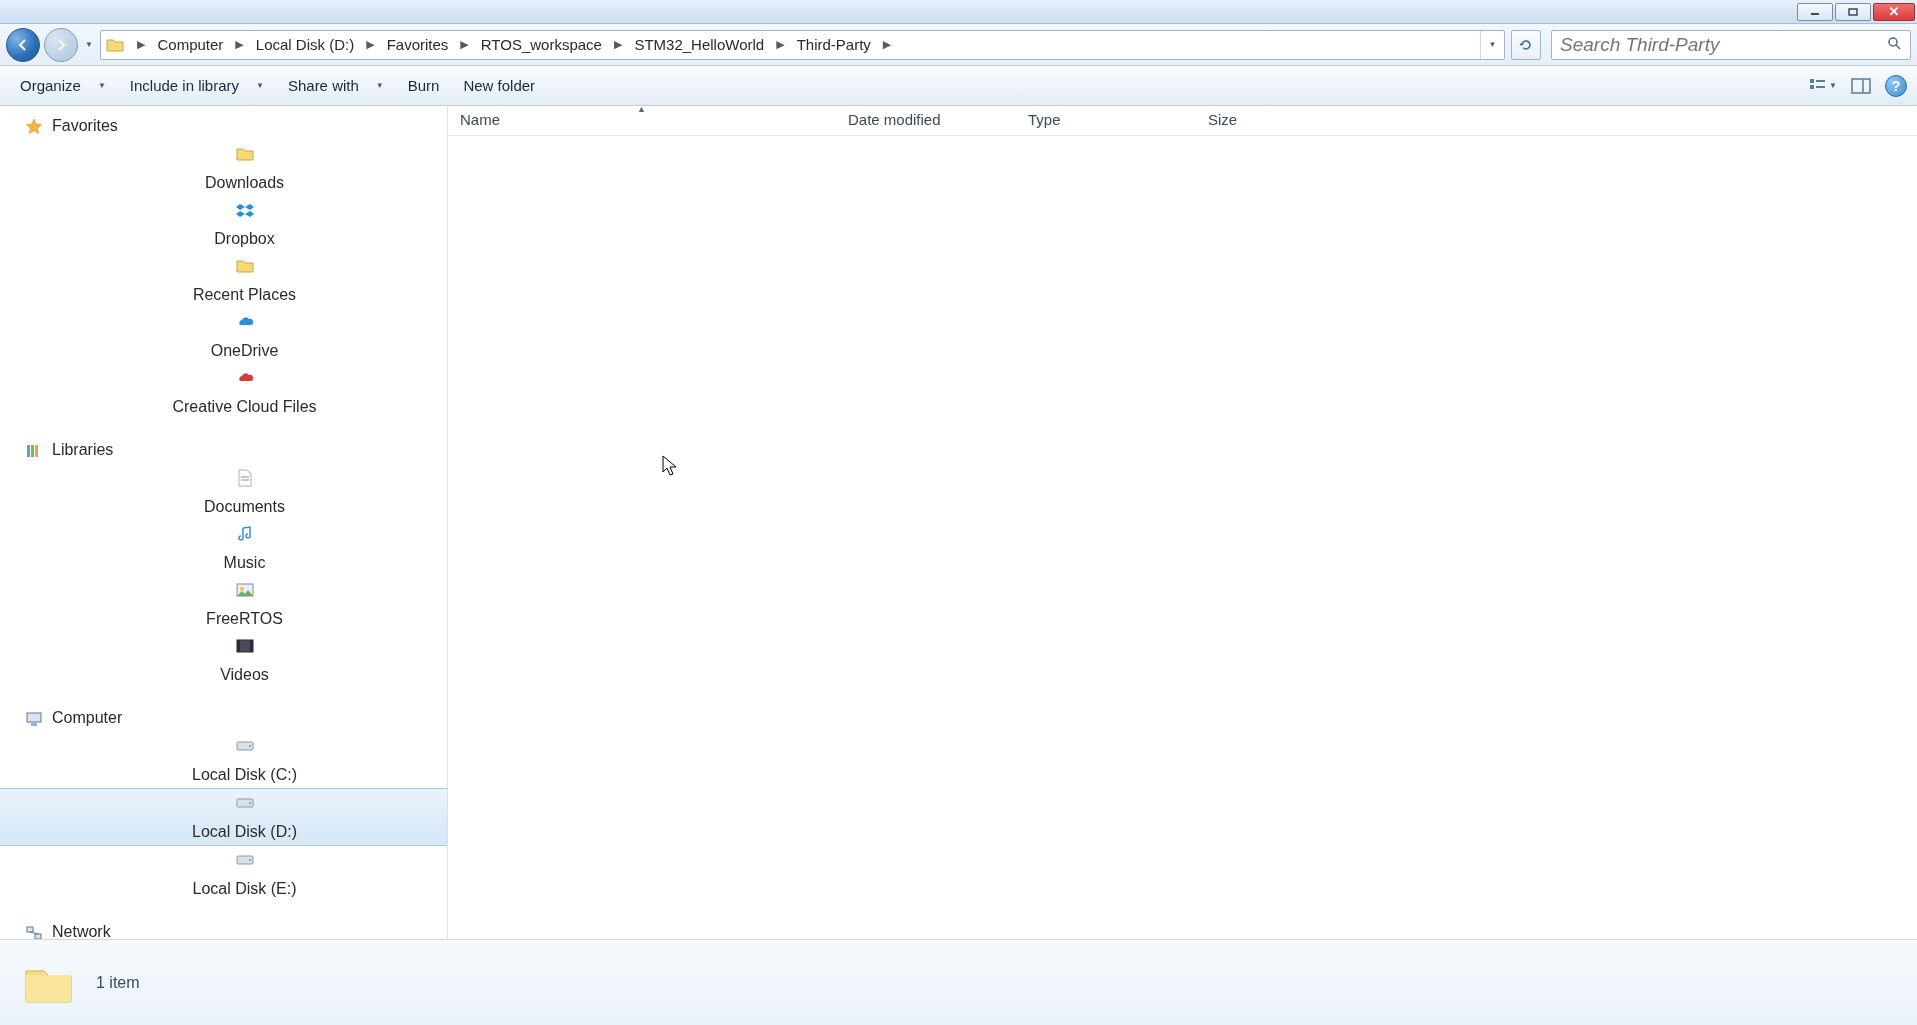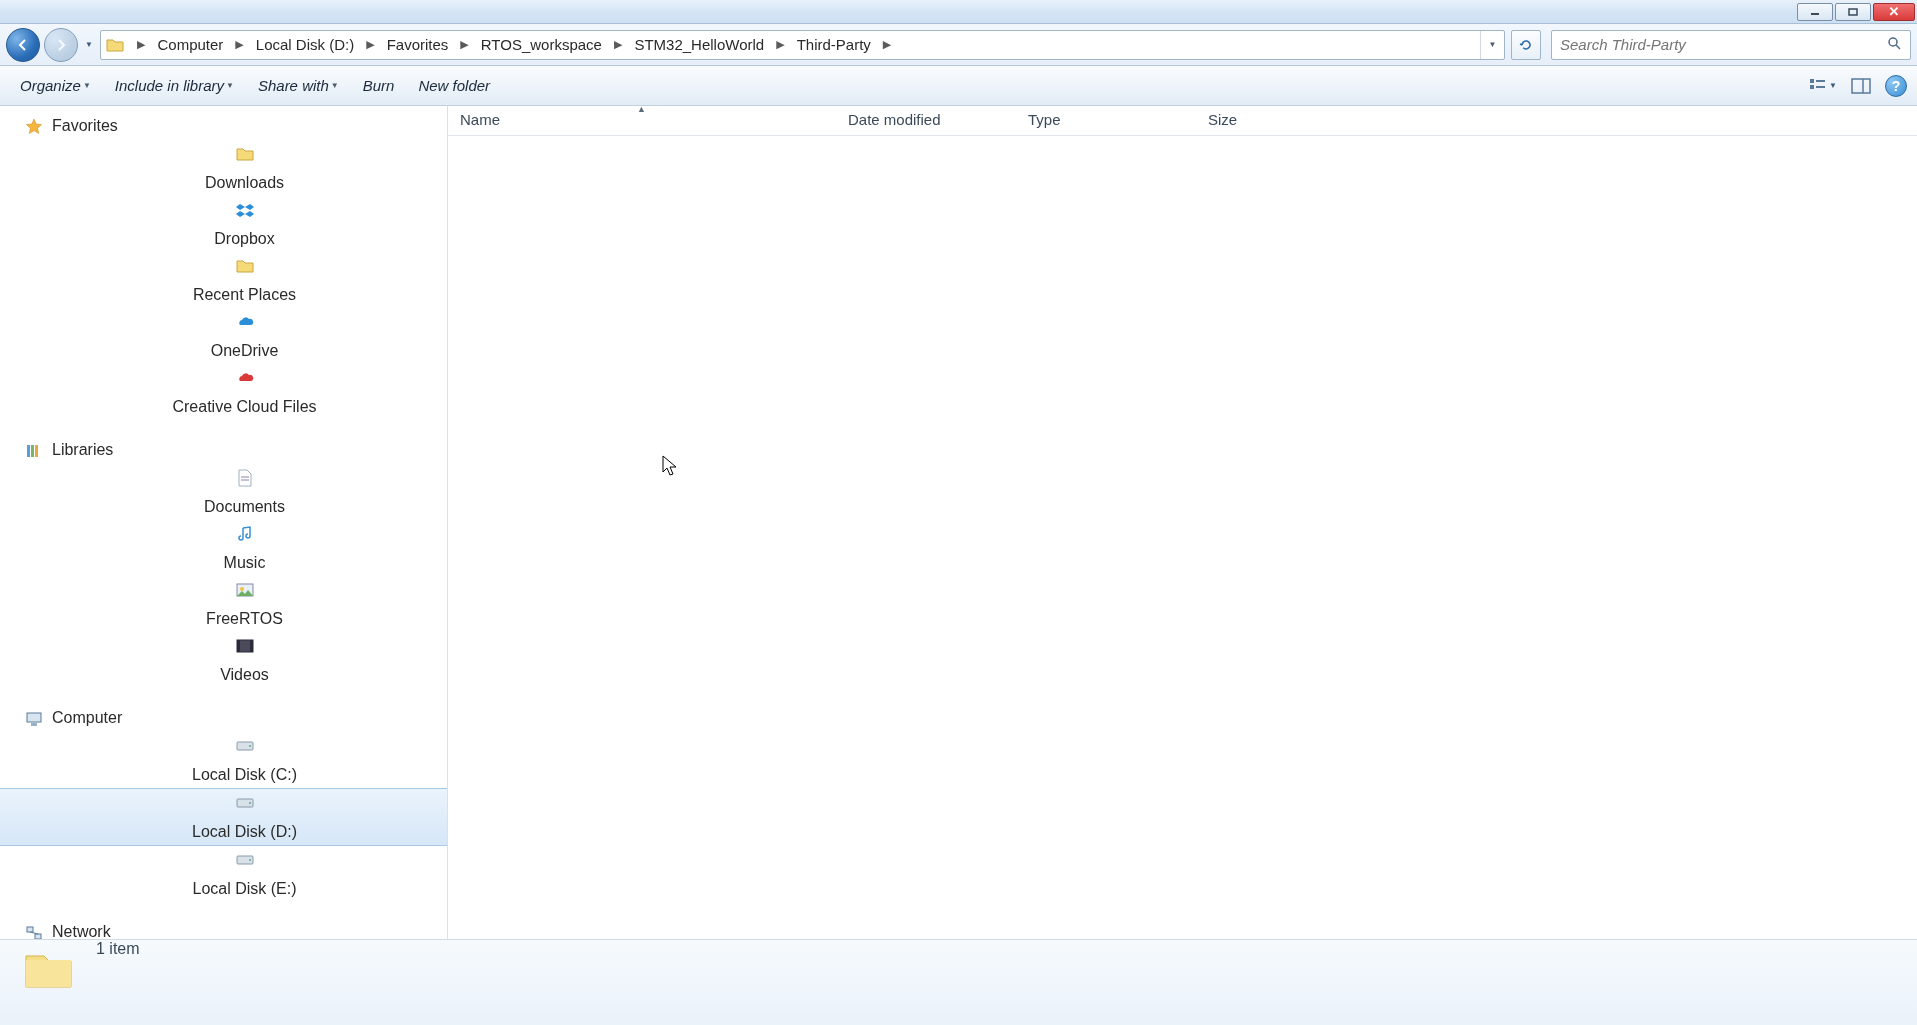--- a/index.html
+++ b/index.html
@@ -85,41 +85,40 @@
       color: #2a5a8a; margin-left: 2px; border-radius: 2px;
     }
     .searchbox {
       width: 360px; height: 30px; margin-left: 6px;
       border: 1px solid #a0b4ca; background: #fff;
       display: flex; align-items: center; padding: 0 8px;
       border-radius: 2px;
     }
     .searchbox input {
       flex: 1; border: none; outline: none;
-      font-size: 15px; font-style: italic; color: #8a8a8a;
+      font-size: 19px; font-style: italic; color: #8a8a8a;
       background: transparent;
     }
     .search-icon { color: #4a6a8a; }
 
     
     .toolbar {
       height: 40px;
       background: linear-gradient(to bottom, #fafcfe 0%, #eef4fa 50%, #e2ecf6 100%);
       border-bottom: 1px solid #c2d0de;
       display: flex;
       align-items: center;
       padding: 0 10px;
       gap: 4px;
     }
     .tool-btn {
       padding: 4px 10px;
       font-size: 15px; color: #1a2a3a;
-      display: flex; align-items: center; gap: 2px;
+      display: flex; align-items: center; gap: 17px;
       border-radius: 3px;
-      font-style: italic;
     }
     .tool-btn .caret { font-size: 8px; color: #4a5a6a; }
     .toolbar-spacer { flex: 1; }
     .view-btns { display: flex; align-items: center; gap: 10px; }
     .view-btn {
       width: 28px; height: 26px;
       display: flex; align-items: center; justify-content: center;
       color: #3a5a7a;
     }
     .help-btn {
@@ -188,21 +187,21 @@
     .file-row .c-name { width: 384px; display: flex; align-items: center; gap: 10px; padding-left: 6px; }
     .file-row .c-date { width: 180px; }
     .file-row .c-type { width: 180px; }
     .file-row .c-size { width: 120px; text-align: right; padding-right: 10px; }
 
     
     .statusbar {
       height: 86px;
       border-top: 1px solid #d0dae4;
       background: linear-gradient(to bottom, #f6fafd, #eaf2fa);
-      display: flex; 
+      display: flex; align-items: center;
       padding: 0 20px;
       gap: 20px;
     }
     .status-folder-big { width: 56px; height: 56px; }
     .status-text { font-size: 16px; color: #3a4a5a; }
 
     .cursor {
       position: absolute; left: 662px; top: 455px;
       width: 18px; height: 24px; pointer-events: none;
     }

